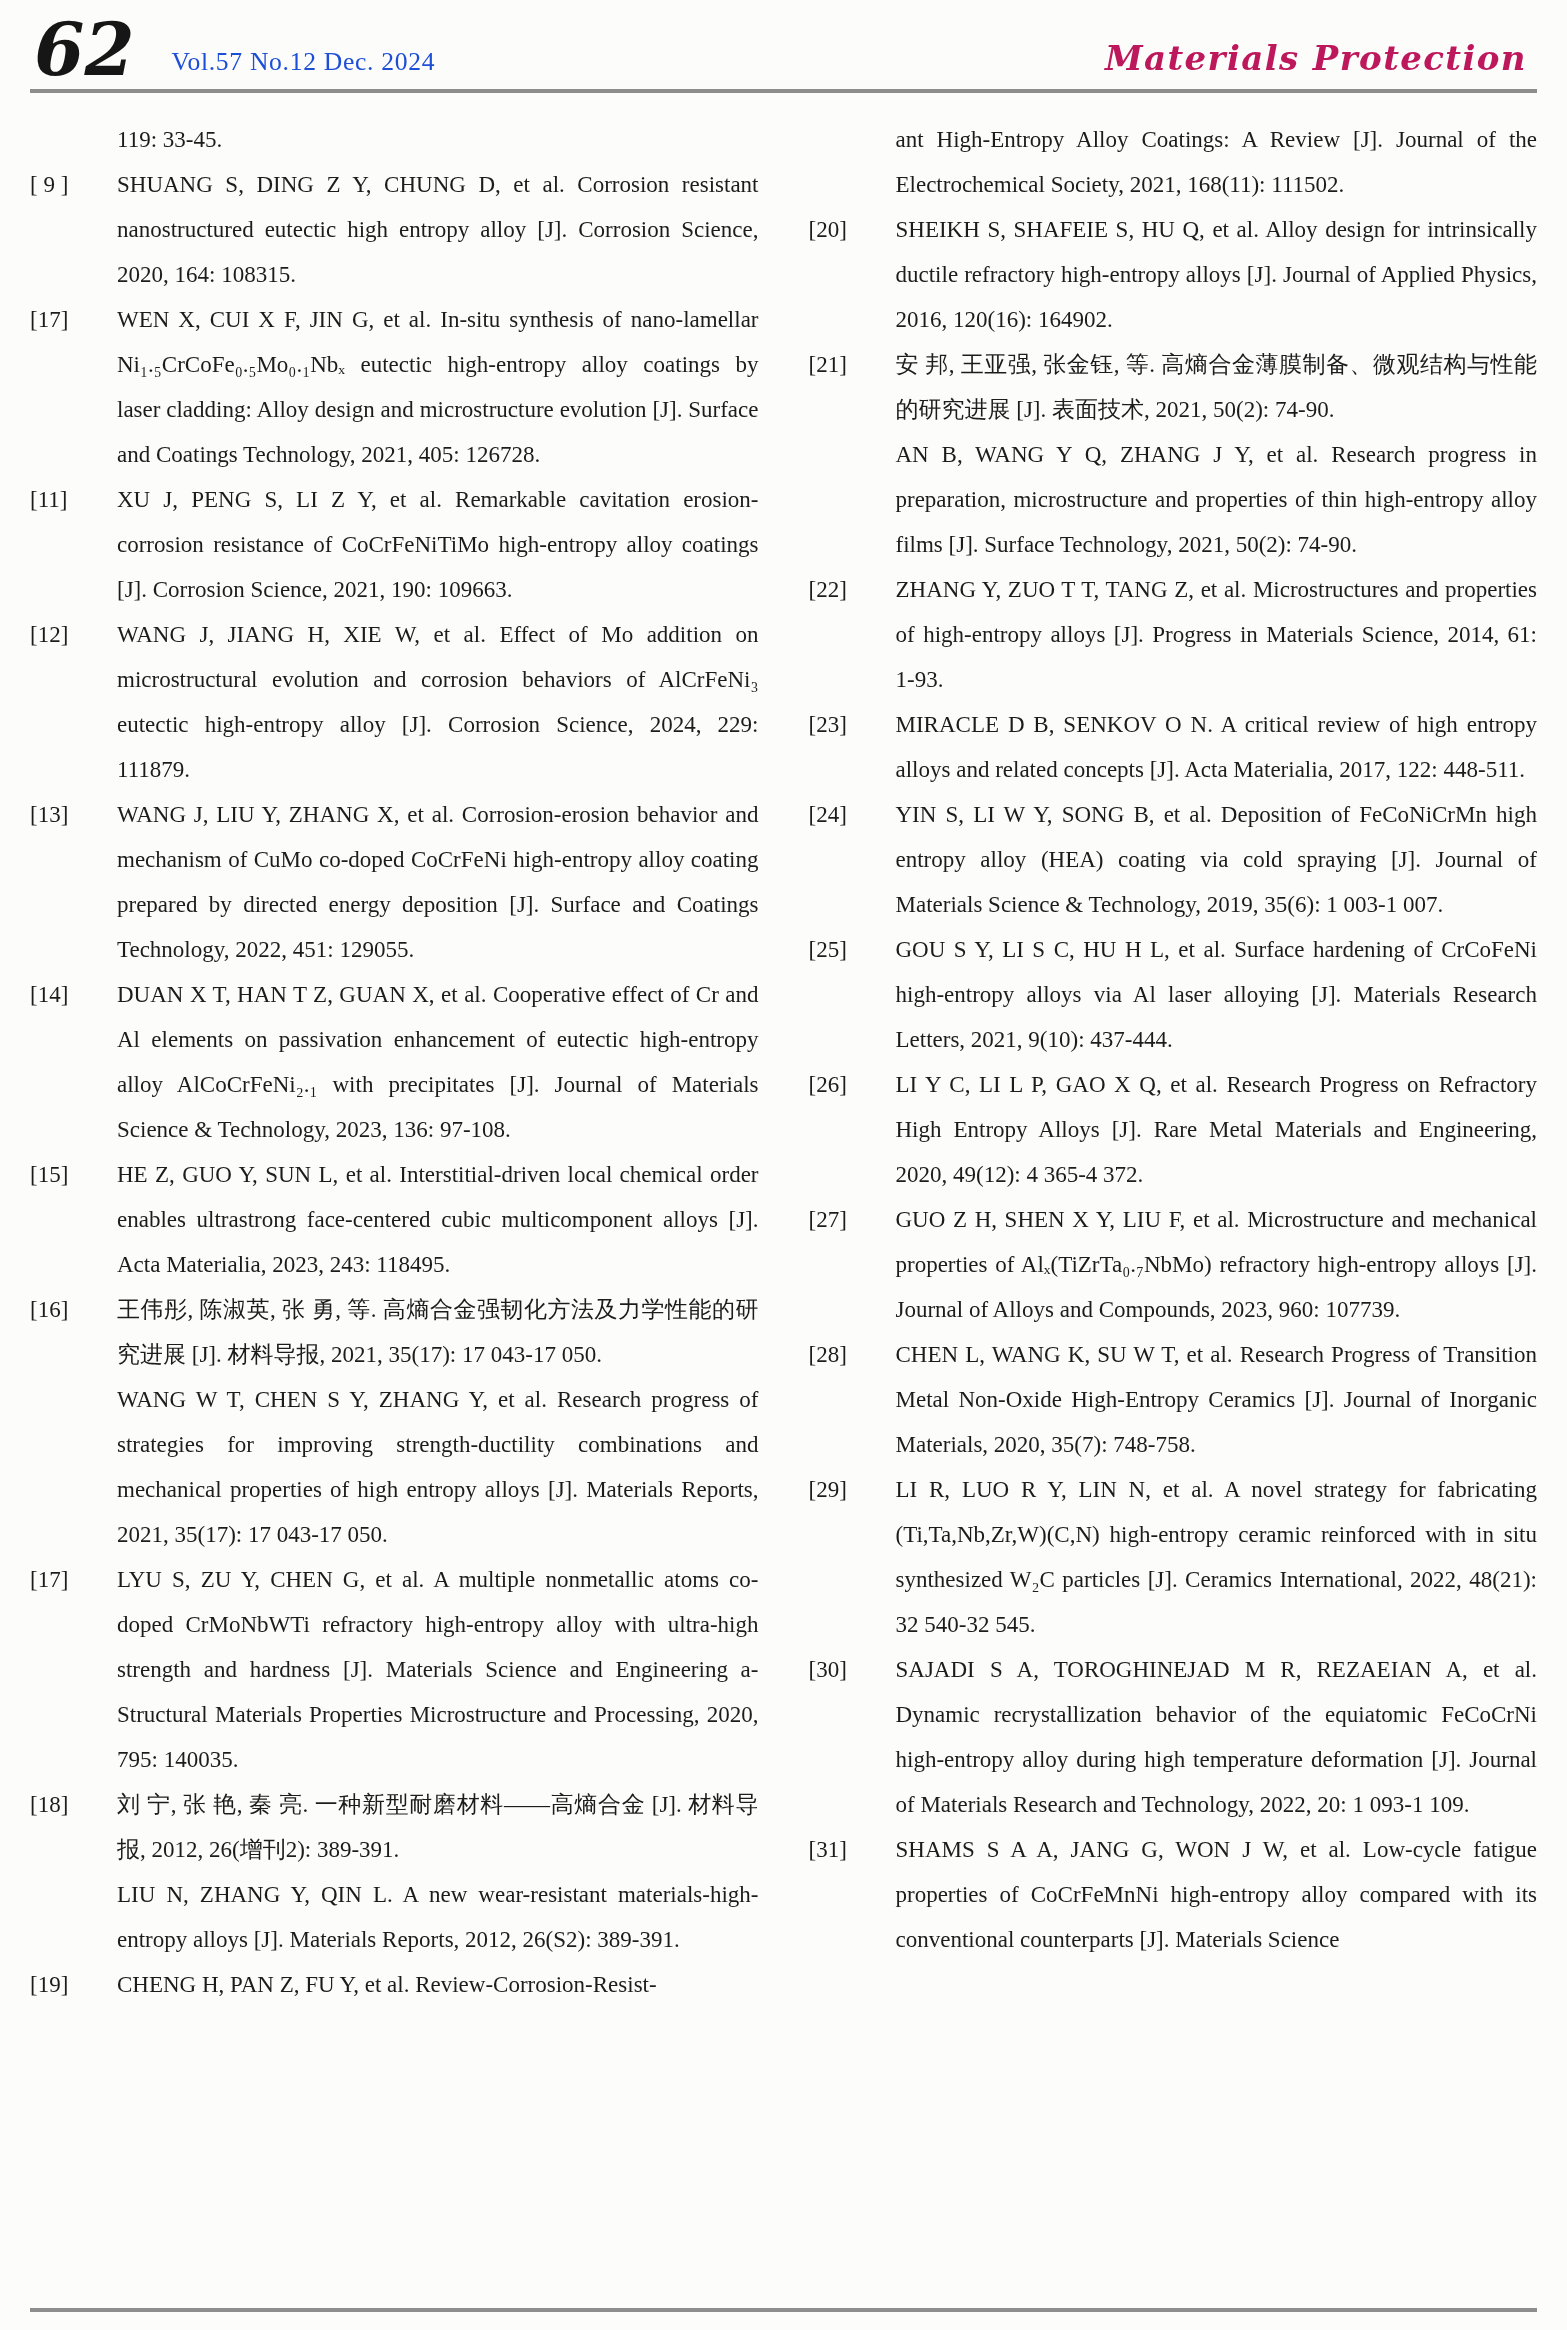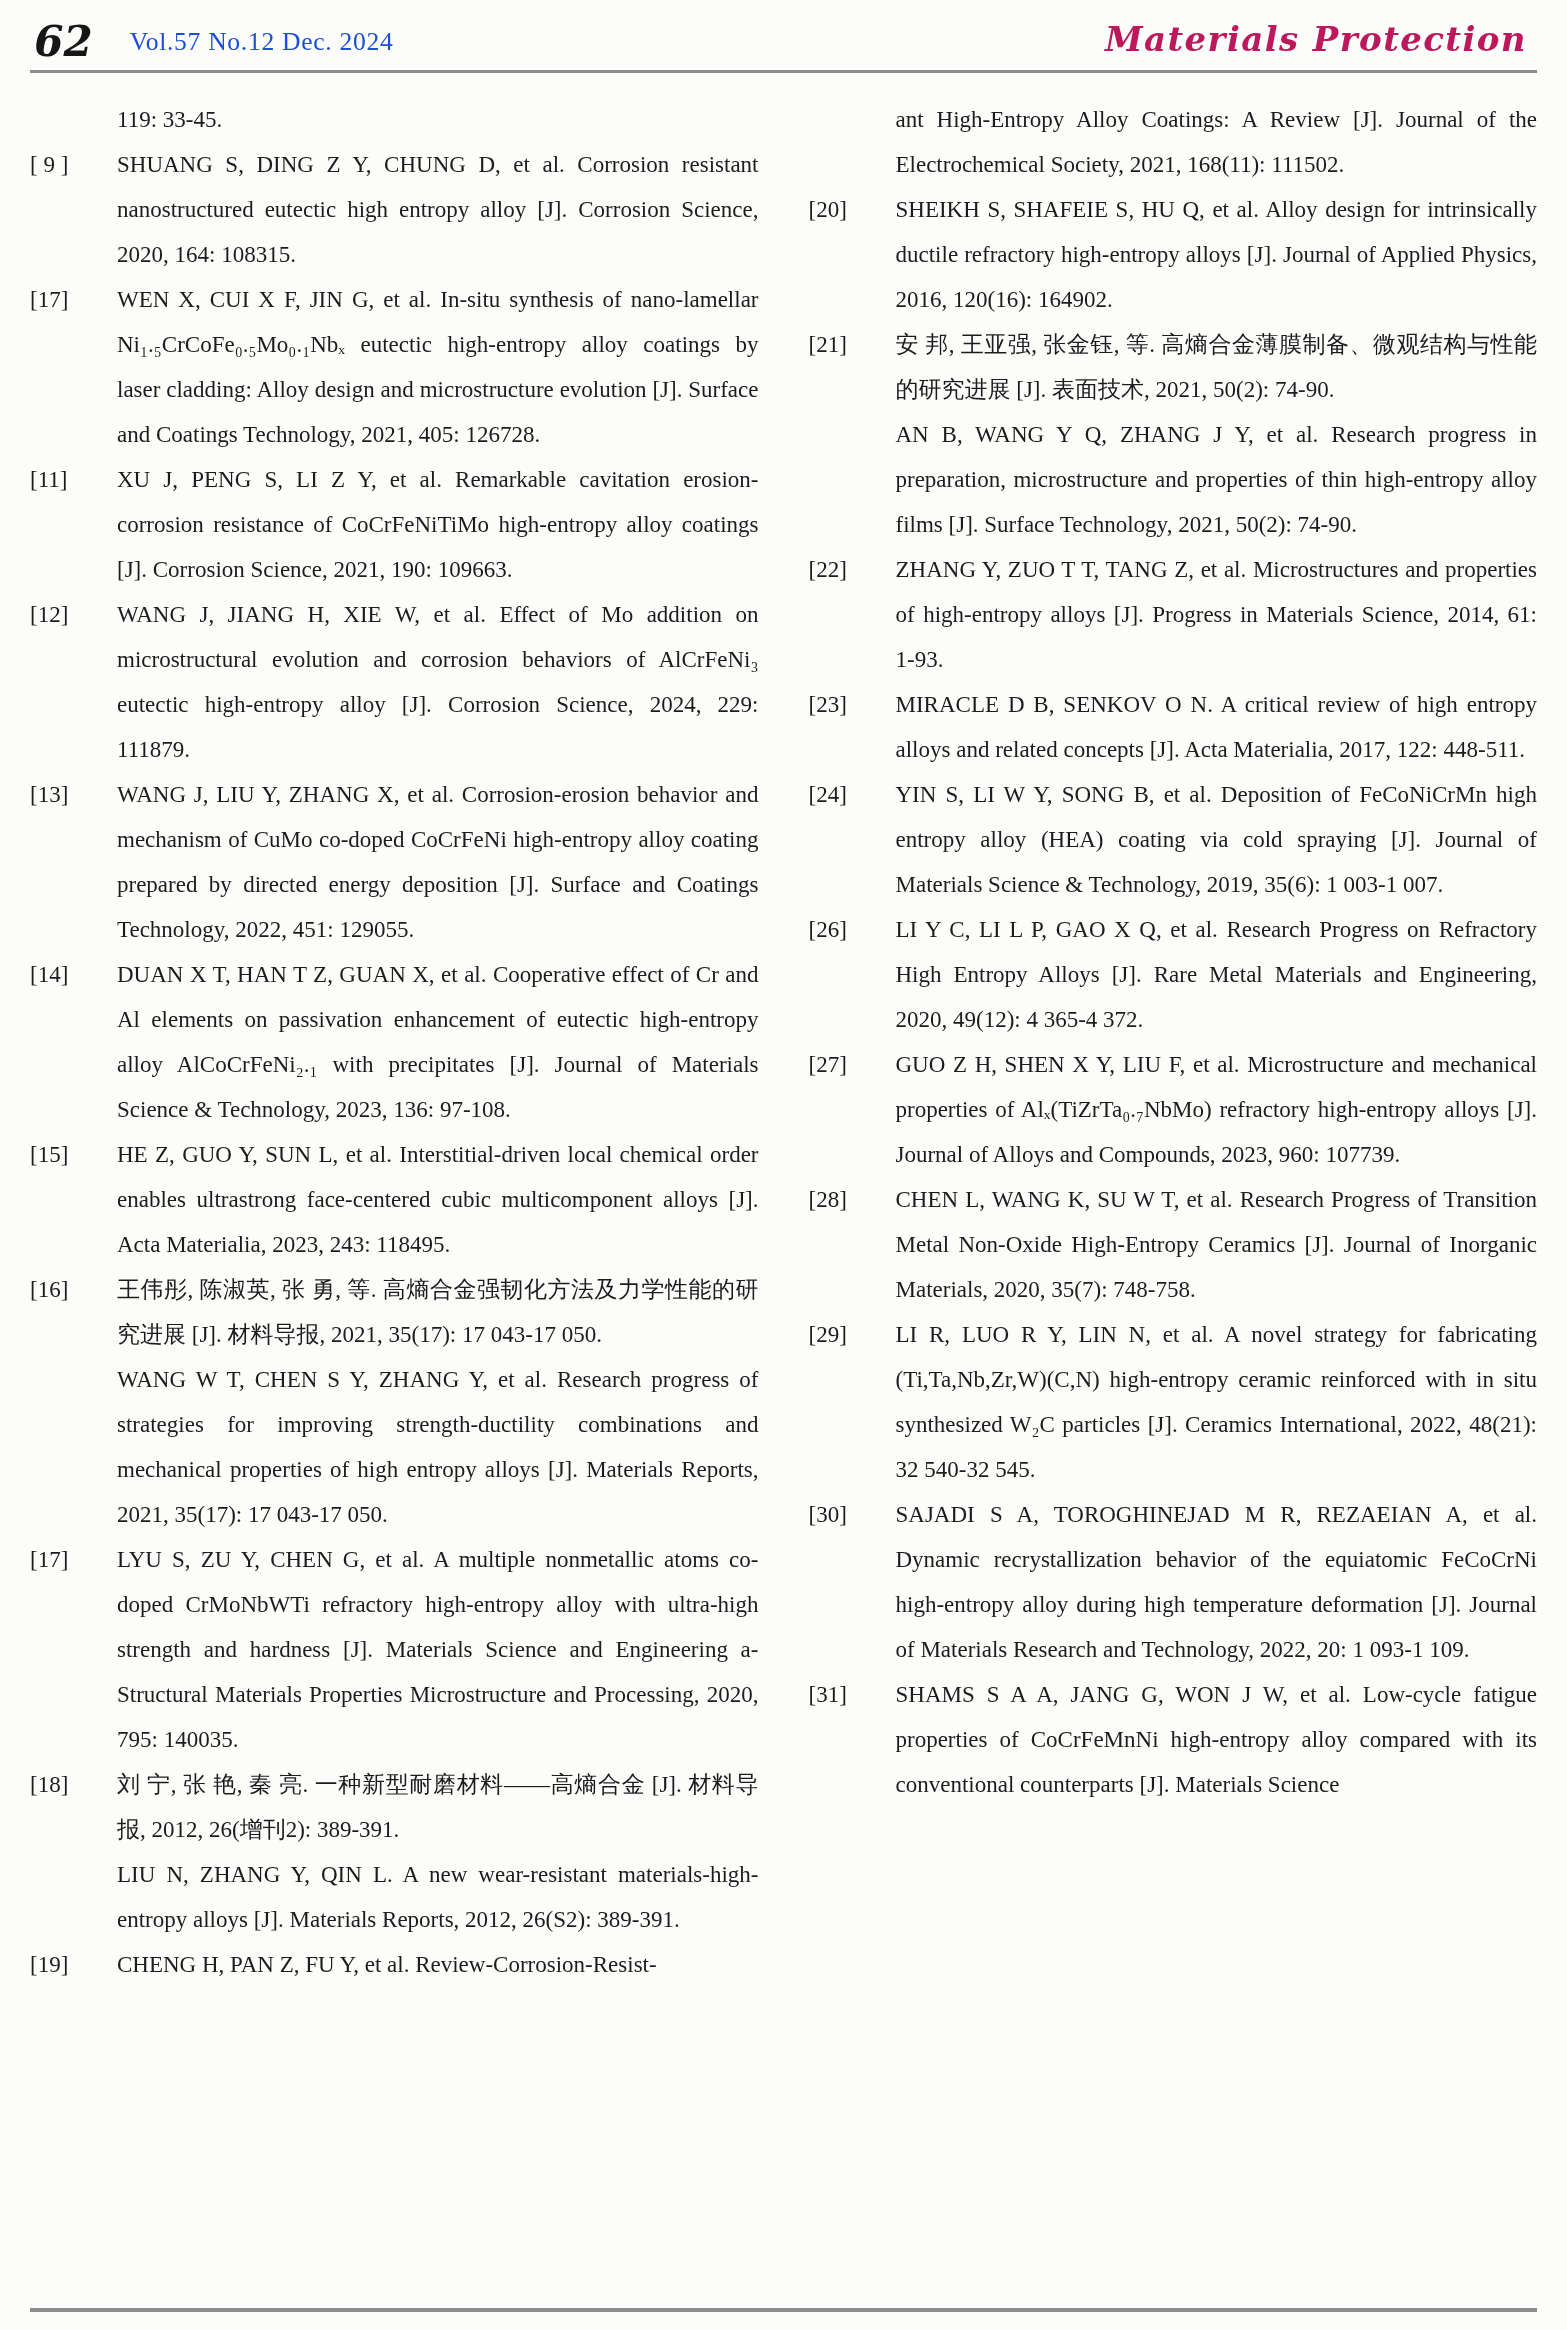--- a/index.html
+++ b/index.html
@@ -24,21 +24,21 @@
     justify-content: space-between;
     padding: 0 10px 2.8px 4.3px;
   }
   .header-left {
     display: flex;
     align-items: flex-end;
     gap: 37px;
   }
   .page-number {
     font-family: "DejaVu Serif", serif;
-    font-size: 42px;
+    font-size: 72px;
     line-height: 0.85;
     font-weight: bold;
     font-style: italic;
     color: #161616;
   }
   .issue-info {
     font-size: 25.6px;
     padding-bottom: 2.8px;
     letter-spacing: 0.7px;
     color: #1d4ed8;
@@ -205,20 +205,24 @@
   <div class="ref">
     <span class="ref-label">[23]</span>
     <span class="ref-text">MIRACLE D B, SENKOV O N. A critical review of high entropy alloys and related concepts [J]. Acta Materialia, 2017, 122: 448-511.</span>
   </div>
 
   <div class="ref">
     <span class="ref-label">[24]</span>
     <span class="ref-text">YIN S, LI W Y, SONG B, et al. Deposition of FeCoNiCrMn high entropy alloy (HEA) coating via cold spraying [J]. Journal of Materials Science &amp; Technology, 2019, 35(6): 1 003-1 007.</span>
   </div>
 
+  <div class="ref">
+    <span class="ref-label">[25]</span>
+    <span class="ref-text">GOU S Y, LI S C, HU H L, et al. Surface hardening of CrCoFeNi high-entropy alloys via Al laser alloying [J]. Materials Research Letters, 2021, 9(10): 437-444.</span>
+  </div>
 
   <div class="ref">
     <span class="ref-label">[26]</span>
     <span class="ref-text">LI Y C, LI L P, GAO X Q, et al. Research Progress on Refractory High Entropy Alloys [J]. Rare Metal Materials and Engineering, 2020, 49(12): 4 365-4 372.</span>
   </div>
 
   <div class="ref">
     <span class="ref-label">[27]</span>
     <span class="ref-text">GUO Z H, SHEN X Y, LIU F, et al. Microstructure and mechanical properties of Alₓ(TiZrTa₀.₇NbMo) refractory high-entropy alloys [J]. Journal of Alloys and Compounds, 2023, 960: 107739.</span>
   </div>

